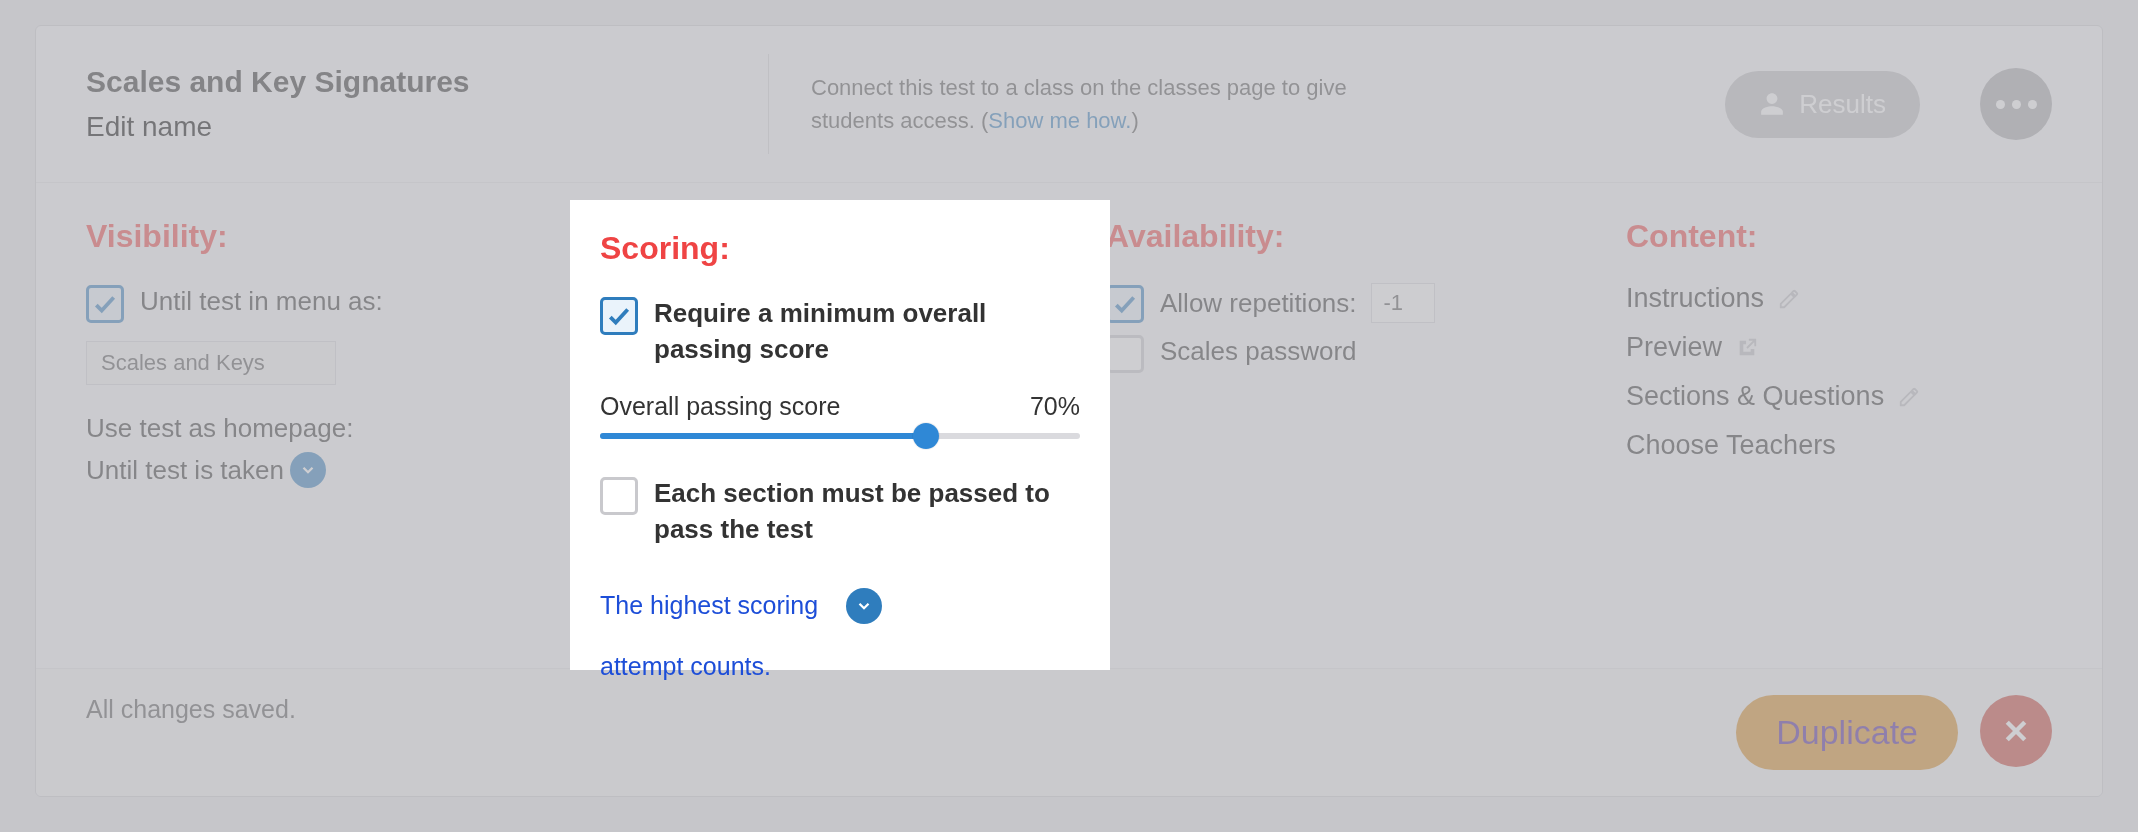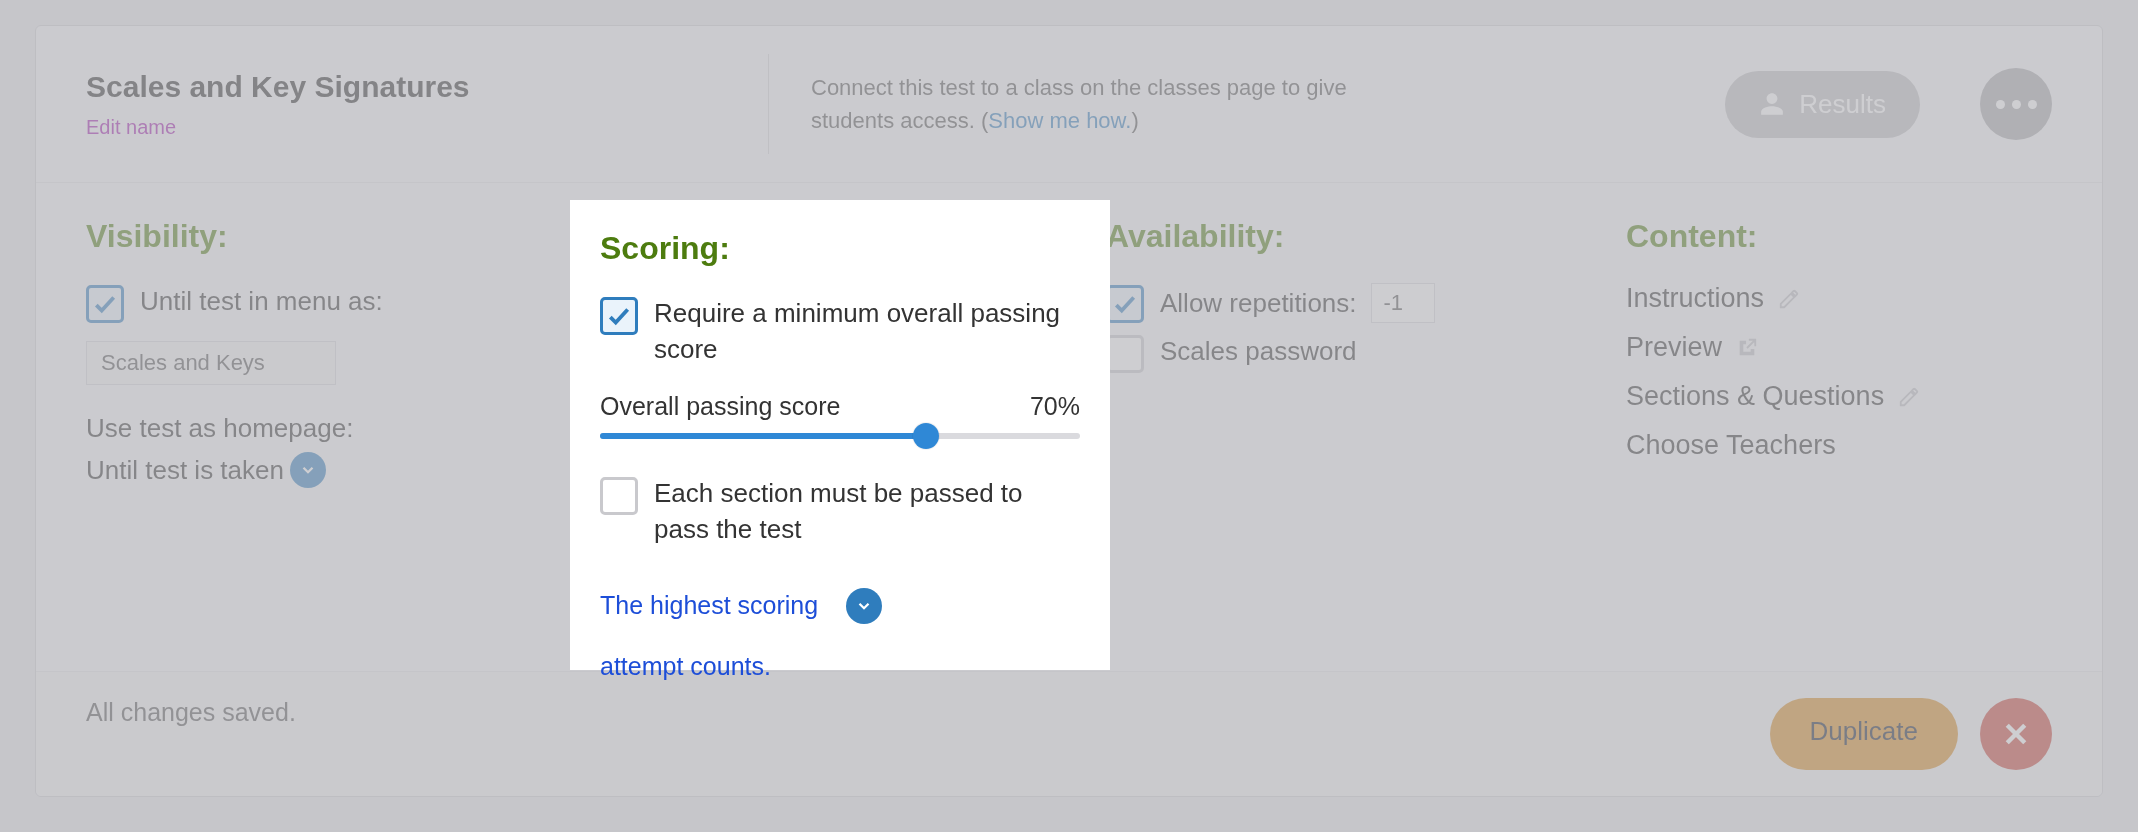--- a/index.html
+++ b/index.html
@@ -28,21 +28,21 @@
     display:flex; flex-direction:column;
   }
   .header {
     display:flex; align-items:center;
     padding:28px 50px 28px 50px;
     border-bottom:1px solid #e5e5e8;
     gap:42px;
   }
   .title-block { flex:0 0 auto; width:640px; }
   .test-title { font-size:30px; font-weight:700; color:#2b2b2b; }
-  .edit-name { font-size:20px; color:#a21caf; cursor:pointer; margin-top:12px; }
+  .edit-name { font-size:28px; color:#000000; cursor:pointer; margin-top:12px; }
   .vbar { width:1px; height:100px; background:#d6d6da; }
   .connect-msg { font-size:22px; color:#555; line-height:1.5; max-width:560px; }
   .connect-msg a { color:#2f7dbd; text-decoration:none; }
   .header-spacer { flex:1; }
   .results-btn {
     display:inline-flex; align-items:center; gap:14px;
     background:#bfbfc3; color:#fff;
     font-size:26px; font-weight:400;
     padding:18px 34px; border-radius:40px;
     cursor:pointer;
@@ -57,21 +57,21 @@
   .more-btn .dots span { width:9px; height:9px; background:#fff; border-radius:50%; }
 
   .body-row {
     display:flex; flex:1; padding:35px 50px 0 50px; gap:0;
   }
   .col { flex:0 0 auto; }
   .col-vis { width:500px; }
   .col-score { width:520px; }
   .col-avail { width:520px; }
   .col-content { flex:1; }
-  h2.section { font-size:32px; font-weight:700; color:#4d7c0f; margin:0 0 28px 0; }
+  h2.section { font-size:32px; font-weight:700; color:#ef4444; margin:0 0 28px 0; }
 
   .checkrow { display:flex; align-items:flex-start; gap:16px; margin-bottom:10px; }
   .checkbox {
     width:38px; height:38px; border:3px solid #2f7dbd; border-radius:5px;
     background:#eaf3fb; display:flex; align-items:center; justify-content:center;
     flex:0 0 auto; cursor:pointer; margin-top:2px;
   }
   .checkbox.empty { border-color:#c9c9cd; background:#fff; }
   .checkbox svg { width:26px; height:26px; stroke:#2f7dbd; stroke-width:3.5; fill:none; }
   .lbl { font-size:26px; color:#333; line-height:1.4; }
@@ -116,42 +116,42 @@
 
   .footer {
     display:flex; padding:26px 50px;
     border-top:1px solid #e5e5e8;
     background:#f2f2f4;
     border-radius:0 0 6px 6px;
   }
   .footer-status { font-size:25px; color:#555; }
   .footer-spacer { flex:1; }
   .dup-btn {
-    background:#d68a1f; color:#0f172a; font-size:26px;
+    background:#d68a1f; color:#4c1d95; font-size:34px;
     padding:18px 40px; border-radius:40px; cursor:pointer;
     margin-right:22px;
   }
   .close-btn {
     width:72px; height:72px; border-radius:50%;
     background:#c94035; display:flex; align-items:center; justify-content:center; cursor:pointer;
   }
   .close-btn svg { width:30px; height:30px; stroke:#fff; stroke-width:3.5; fill:none; }
 
   
   .spotlight {
     position:absolute;
     left:570px; top:200px;
     width:540px; height:470px;
     background:#fff;
     z-index:100;
     padding:30px 30px;
     box-shadow:none;
   }
   .spotlight .slider-track { width:480px; }
-  .spotlight .checkrow { margin-bottom:6px; }
+  .spotlight .checkrow { margin-bottom:6px;font-weight:bold; }
   .scoring-attempt { margin-top:40px; font-size:25px; color:#1d4ed8; display:flex; align-items:center; gap:28px; flex-wrap:wrap;}
 </style>
 </head>
 <body>
 
 <div class="panel-outer">
   <div class="header">
     <div class="title-block">
       <div class="test-title">Scales and Key Signatures</div>
       <div class="edit-name">Edit name</div>

